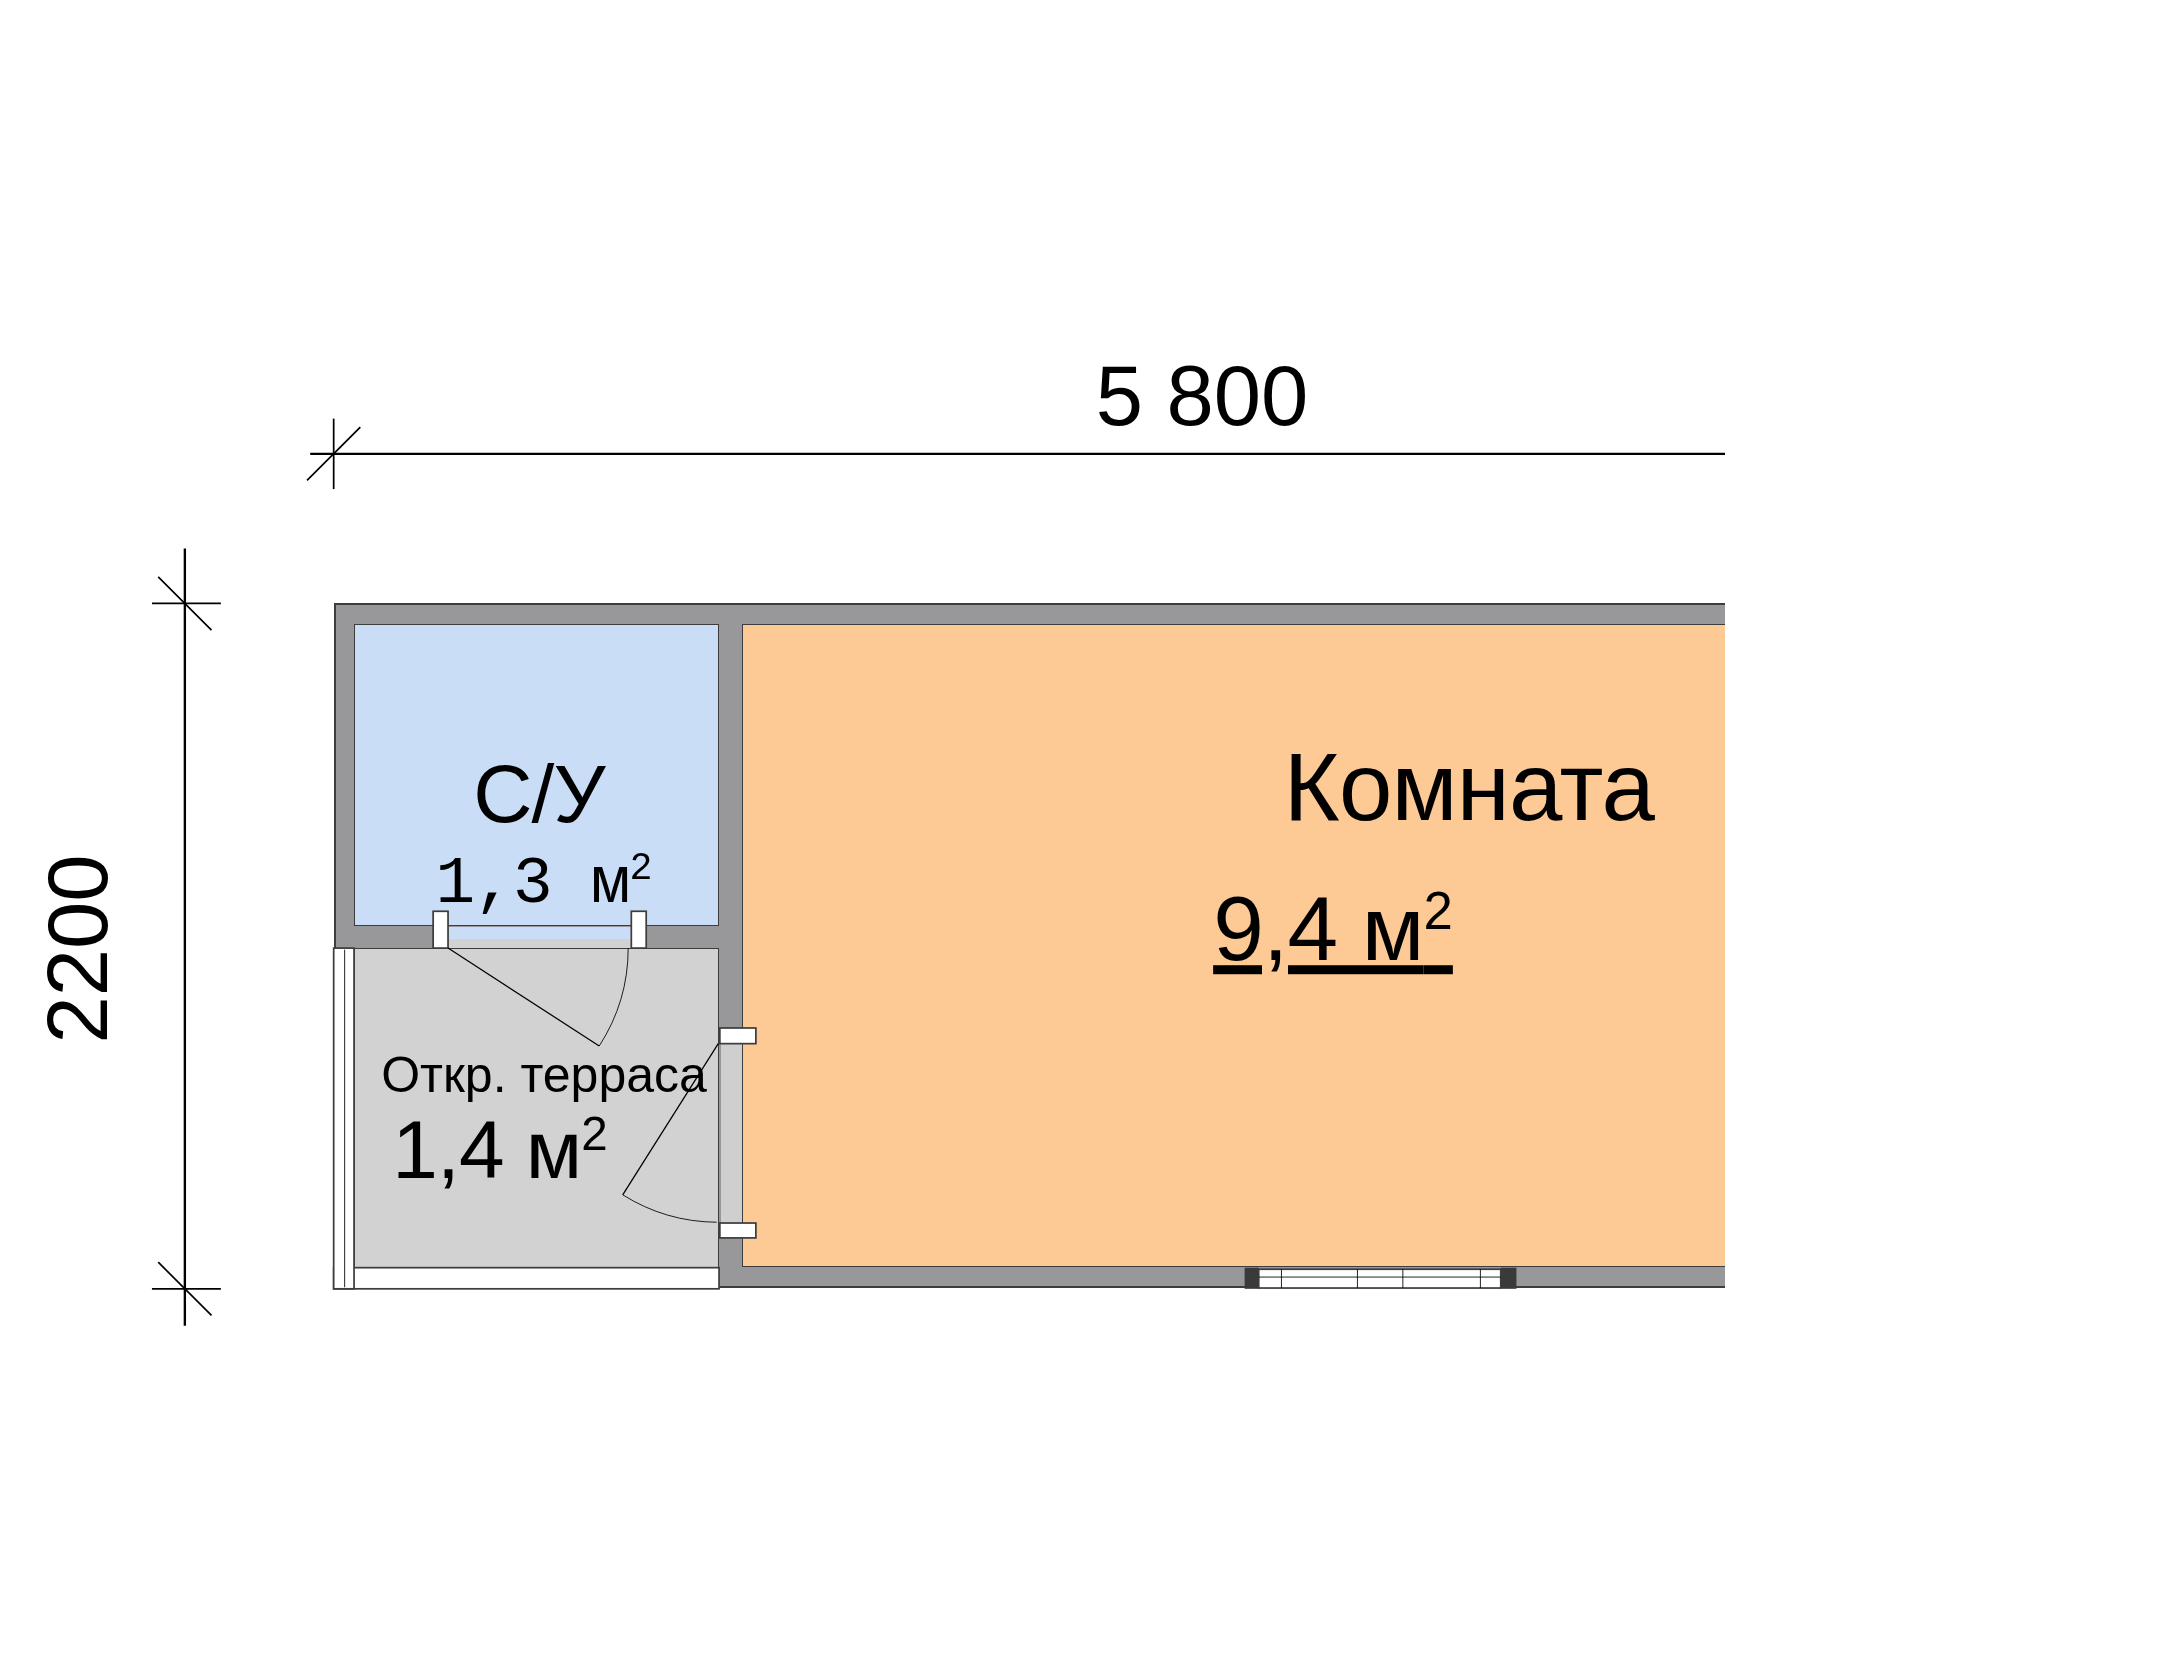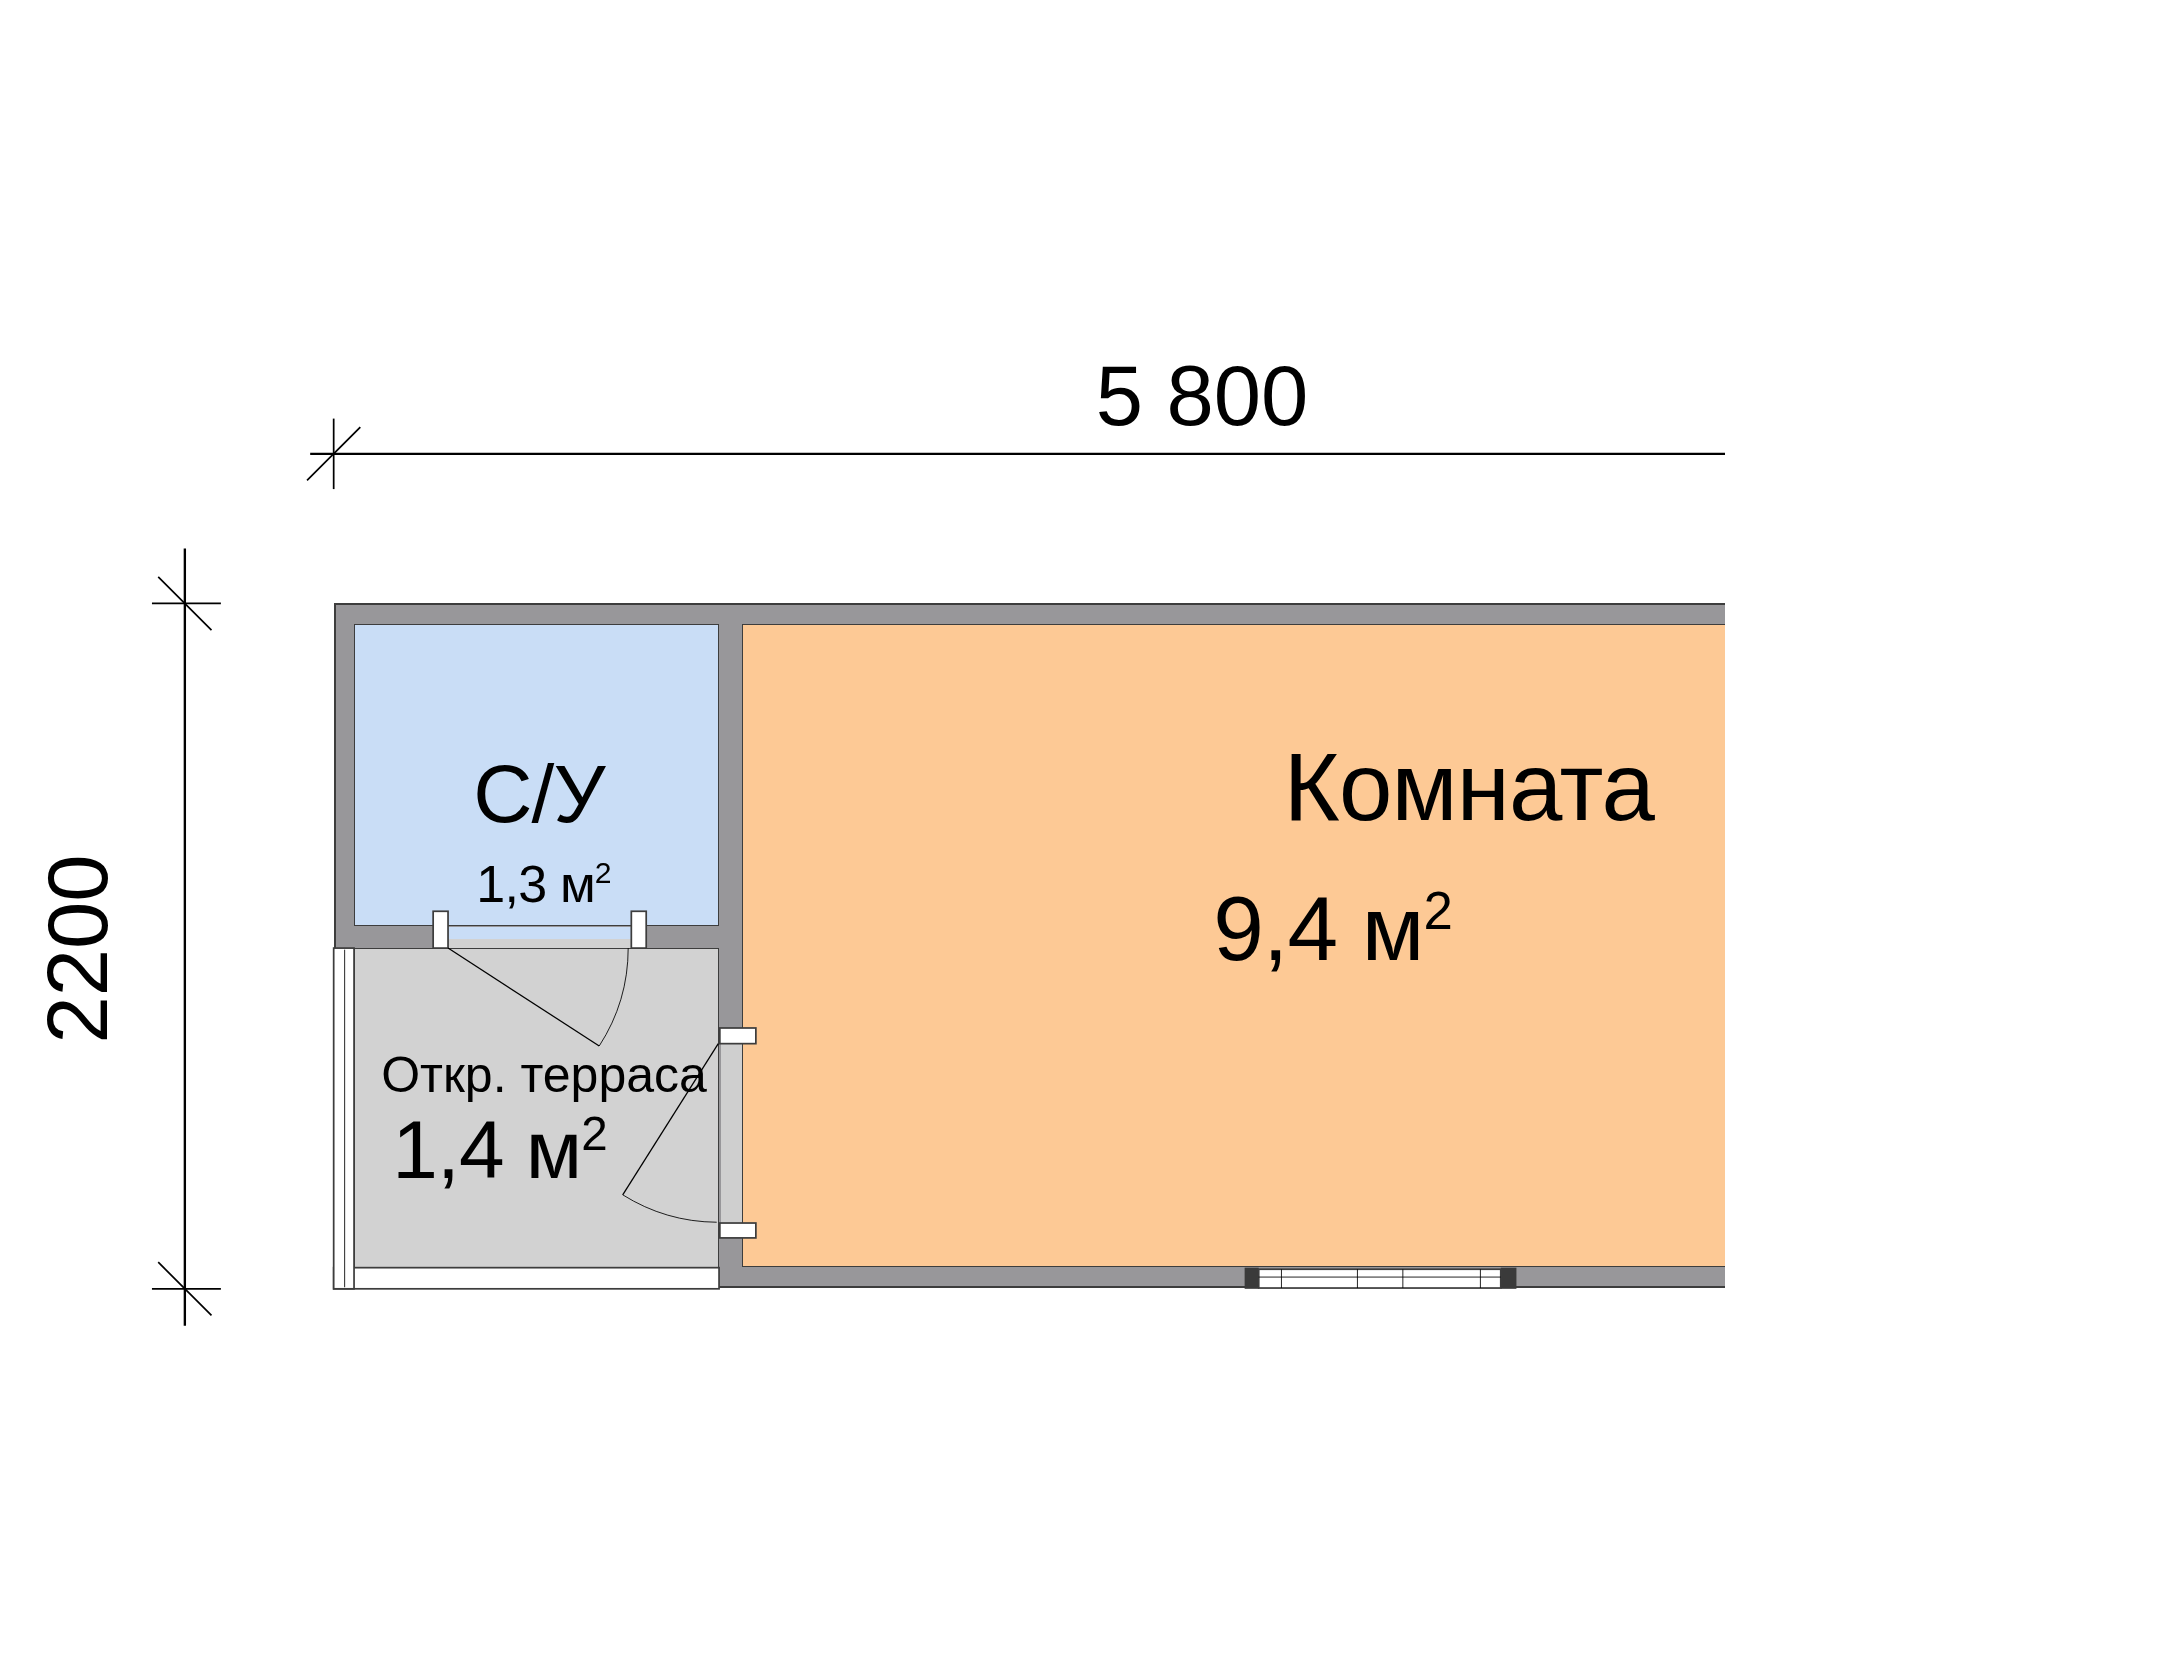--- a/index.html
+++ b/index.html
@@ -37,25 +37,25 @@
   .linework .hair{stroke:var(--line);stroke-width:1.1;fill:none;}
   .linework .white-stroke{fill:#ffffff;stroke:var(--outline);stroke-width:2.2;}
   .linework .dark-fill{fill:#3a3a3a;stroke:none;}
   
   .lbl{
     position:absolute;z-index:5;color:#000;white-space:nowrap;
     transform:translate(-50%,-50%);line-height:1.05;letter-spacing:-0.8px;
   }
   .lbl sup{font-size:58%;vertical-align:super;letter-spacing:0;}
   .lbl-bath-name{left:539px;top:782px;font-size:82px;margin-top:12px;}
-  .lbl-bath-area{left:544px;top:884px;font-size:52px;}
+  .lbl-bath-area{left:544px;top:884px;font-size:66px;font-family:Liberation Mono, monospace;}
   .lbl-terrace-name{left:544px;top:1049px;font-size:50px;letter-spacing:0;margin-top:26px;}
   .lbl-terrace-area{left:492px;top:1150px;font-size:82px;margin-left:8px;}
   .lbl-room-name{left:1469px;top:787px;font-size:96px;text-align:right;}
-  .lbl-room-area{left:1333px;top:929px;font-size:91px;}
+  .lbl-room-area{left:1333px;top:929px;font-size:91px;text-decoration:underline;}
   .lbl-dim-top{left:1202px;top:396px;font-size:85px;letter-spacing:0;}
   .lbl-dim-left{left:78px;top:949px;font-size:85px;letter-spacing:0;transform:translate(-50%,-50%) rotate(-90deg);}
 </style>
 </head>
 <body>
 
 <div class="stage">
 
   <div class="abs building"></div>
 

